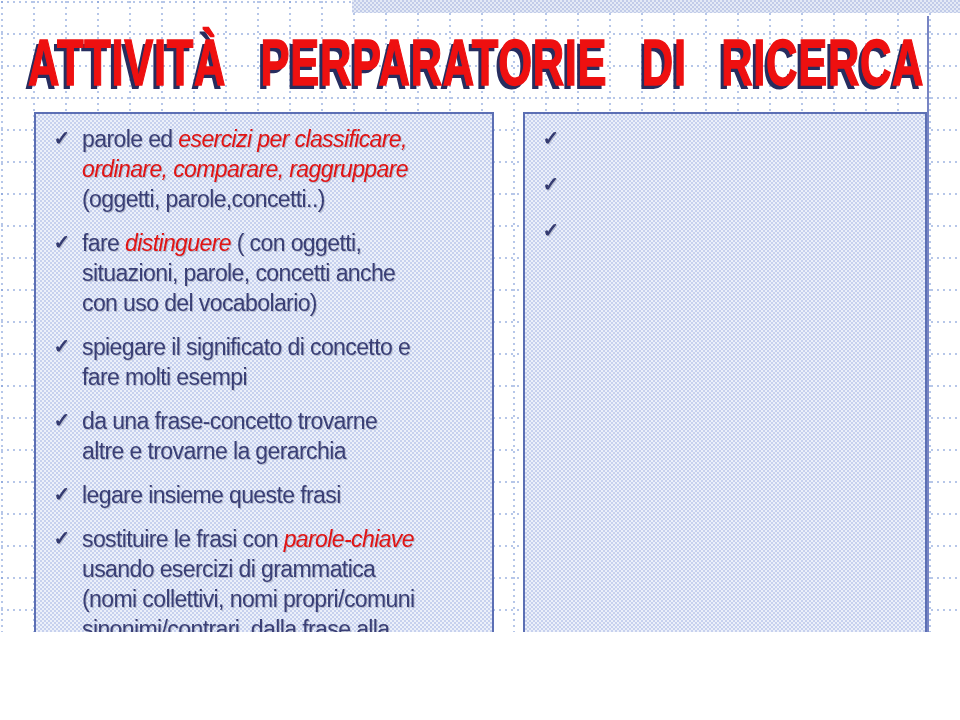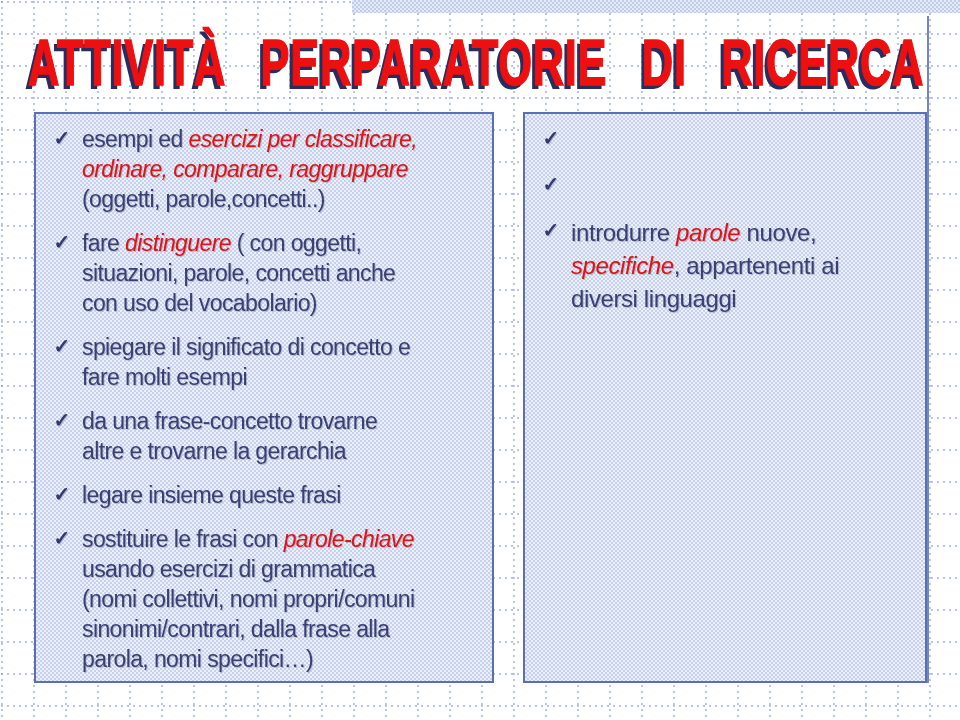--- a/index.html
+++ b/index.html
@@ -2,21 +2,21 @@
 <html><head>
 <meta charset="utf-8">
 <style>
   html,body{margin:0;padding:0;}
   body{
     width:960px;height:720px;overflow:hidden;
     font-family:"Liberation Sans", sans-serif;
     background:#ffffff;
   }
   .slide{
-    position:relative;width:960px;height:720px;overflow:hidden;
+    position:relative;width:960px;height:632px;overflow:hidden;
     background-color:#ffffff;
     background-image:
       radial-gradient(circle 1px at 2px 2px, rgba(122,152,214,0.55) 99%, transparent),
       radial-gradient(circle 1px at 2px 2px, rgba(122,152,214,0.55) 99%, transparent);
     background-size:6px 32px, 32px 6px;
   }
   .top-bar{
     position:absolute;left:352px;top:0;width:608px;height:13px;
     background-color:#e4eaf6;
     background-image:
@@ -69,21 +69,21 @@
 </head>
 <body>
 
 <div class="slide">
   <div class="top-bar"></div>
   <div class="v-line"></div>
   <div class="title">ATTIVITÀ PERPARATORIE DI RICERCA</div>
   <div class="box box-left">
       <div class="bullet-item">
         <span class="check">✓</span>
-        <div class="bullet-text"><span class="">esempi ed </span><span class="em-red">esercizi per classificare,
+        <div class="bullet-text"><span class="">parole ed </span><span class="em-red">esercizi per classificare,
 ordinare, comparare, raggruppare</span><span class="">
 (oggetti, parole,concetti..)</span></div>
       </div>
       <div class="bullet-item">
         <span class="check">✓</span>
         <div class="bullet-text"><span class="">fare </span><span class="em-red">distinguere</span><span class=""> ( con oggetti,
 situazioni, parole, concetti anche
 con uso del vocabolario)</span></div>
       </div>
       <div class="bullet-item">
@@ -111,18 +111,15 @@
     </div>
   <div class="box box-right">
       <div class="bullet-item">
         <span class="check">✓</span>
       </div>
       <div class="bullet-item">
         <span class="check">✓</span>
       </div>
       <div class="bullet-item">
         <span class="check">✓</span>
-        <div class="bullet-text"><span class="">introdurre </span><span class="em-red">parole</span><span class=""> nuove,
-</span><span class="em-red">specifiche</span><span class="">, appartenenti ai
-diversi linguaggi</span></div>
       </div>
     </div>
 </div>
 
 </body></html>

